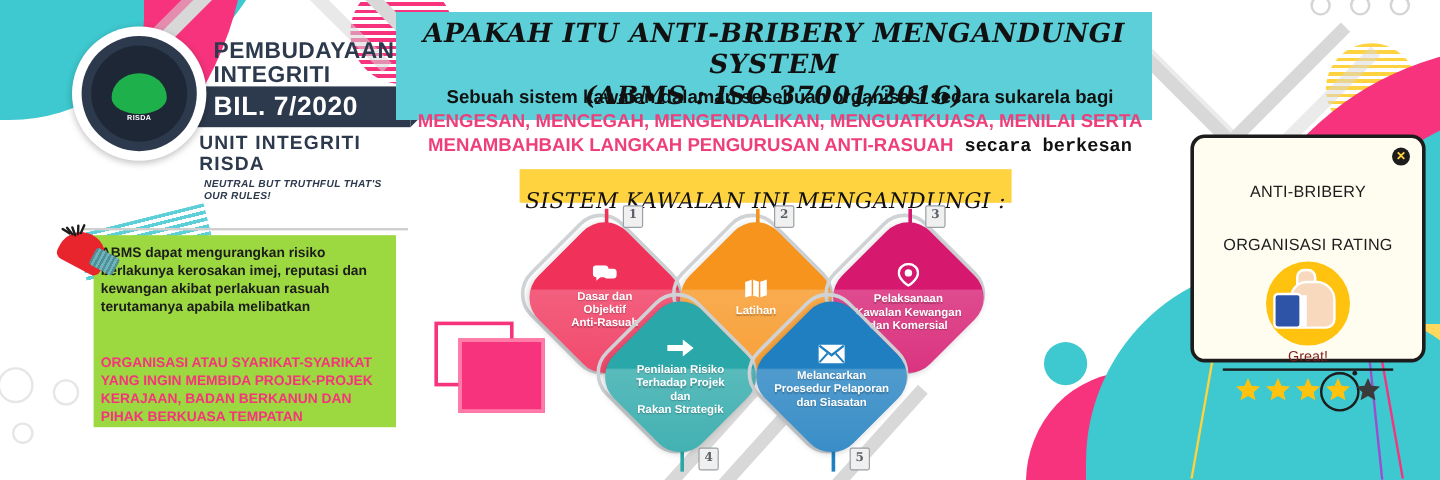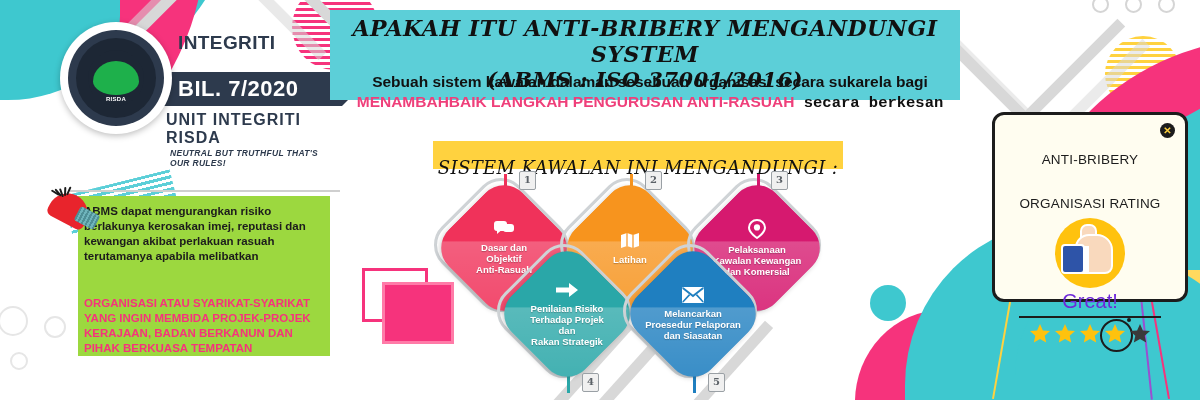--- a/index.html
+++ b/index.html
@@ -137,21 +137,21 @@
   .close-dot{position:absolute;right:10px;top:8px;width:15px;height:15px;border-radius:50%;
              background:#1c1c1c;color:#ffd23f;font-size:10px;font-weight:bold;line-height:15px;text-align:center;}
   .thumb-circ{margin:5px auto 2px;width:70px;height:70px;border-radius:50%;background:#ffc20e;position:relative;}
   .thumb-hand{position:absolute;left:20px;top:16px;width:34px;height:36px;background:#f9d9bd;
               border-radius:14px 16px 8px 8px;border:2px solid #fff;}
   .thumb-up{position:absolute;left:25px;top:6px;width:13px;height:18px;background:#f9d9bd;
             border-radius:7px 7px 0 0;border:2px solid #fff;}
   .thumb-cuff{position:absolute;left:6px;top:26px;width:20px;height:26px;background:#2e54a8;
               border-radius:4px;border:2px solid #fff;}
   .thumb-cuff:after{content:"";position:absolute;right:-6px;top:0;width:6px;height:26px;background:#fff;}
-  #rating .great{font-size:20px;color:#6d28d9;margin-top:2px;}
+  #rating .great{font-size:12px;color:#7f1d1d;margin-top:2px;}
   .rule{width:142px;height:2px;background:#1c1c1c;margin:3px auto 5px;}
   .stars{display:flex;justify-content:center;align-items:center;gap:3px;}
   .star{width:22px;height:21px;position:relative;}
   .star svg{display:block;}
   .star-ring{position:absolute;left:-4px;top:-4px;width:29px;height:29px;border:2px solid #1c1c1c;border-radius:50%;}
   .spark{position:absolute;right:-5px;top:-5px;width:4px;height:4px;background:#1c1c1c;border-radius:50%;}
 </style>
 </head>
 <body>
 
@@ -196,34 +196,36 @@
     <div class="badge">
       <div class="badge-ring"></div>
       <div class="badge-ring2">
         <div class="badge-emblem">
           <div class="emblem-leaf"></div>
           <div class="emblem-txt">RISDA</div>
         </div>
       </div>
     </div>
     <div class="t-pemb">
+      <div>PEMBUDAYAAN</div>
       <div>INTEGRITI</div>
     </div>
     <div class="t-bil">BIL. 7/2020</div>
     <div class="t-unit">UNIT INTEGRITI RISDA</div>
     <div class="t-tag">NEUTRAL BUT TRUTHFUL THAT'S OUR RULES!</div>
   </div>
 
   <div id="headline">
     <div class="h1">APAKAH ITU ANTI-BRIBERY MENGANDUNGI SYSTEM</div>
     <div class="h2">(ABMS : ISO 37001/2016)</div>
   </div>
 
   <div id="subtext">
     <div class="l1">Sebuah sistem kawalan dalaman sesebuah organisasi secara sukarela bagi</div>
+    <div class="pink">MENGESAN, MENCEGAH, MENGENDALIKAN, MENGUATKUASA, MENILAI SERTA</div>
     <div>
       <span class="pink">MENAMBAHBAIK LANGKAH PENGURUSAN ANTI-RASUAH</span><span class="blk"> secara berkesan</span>
     </div>
   </div>
 
   <div id="yellowbar">
     <span>SISTEM KAWALAN INI MENGANDUNGI :</span>
   </div>
 
   <div id="cards-layer">

